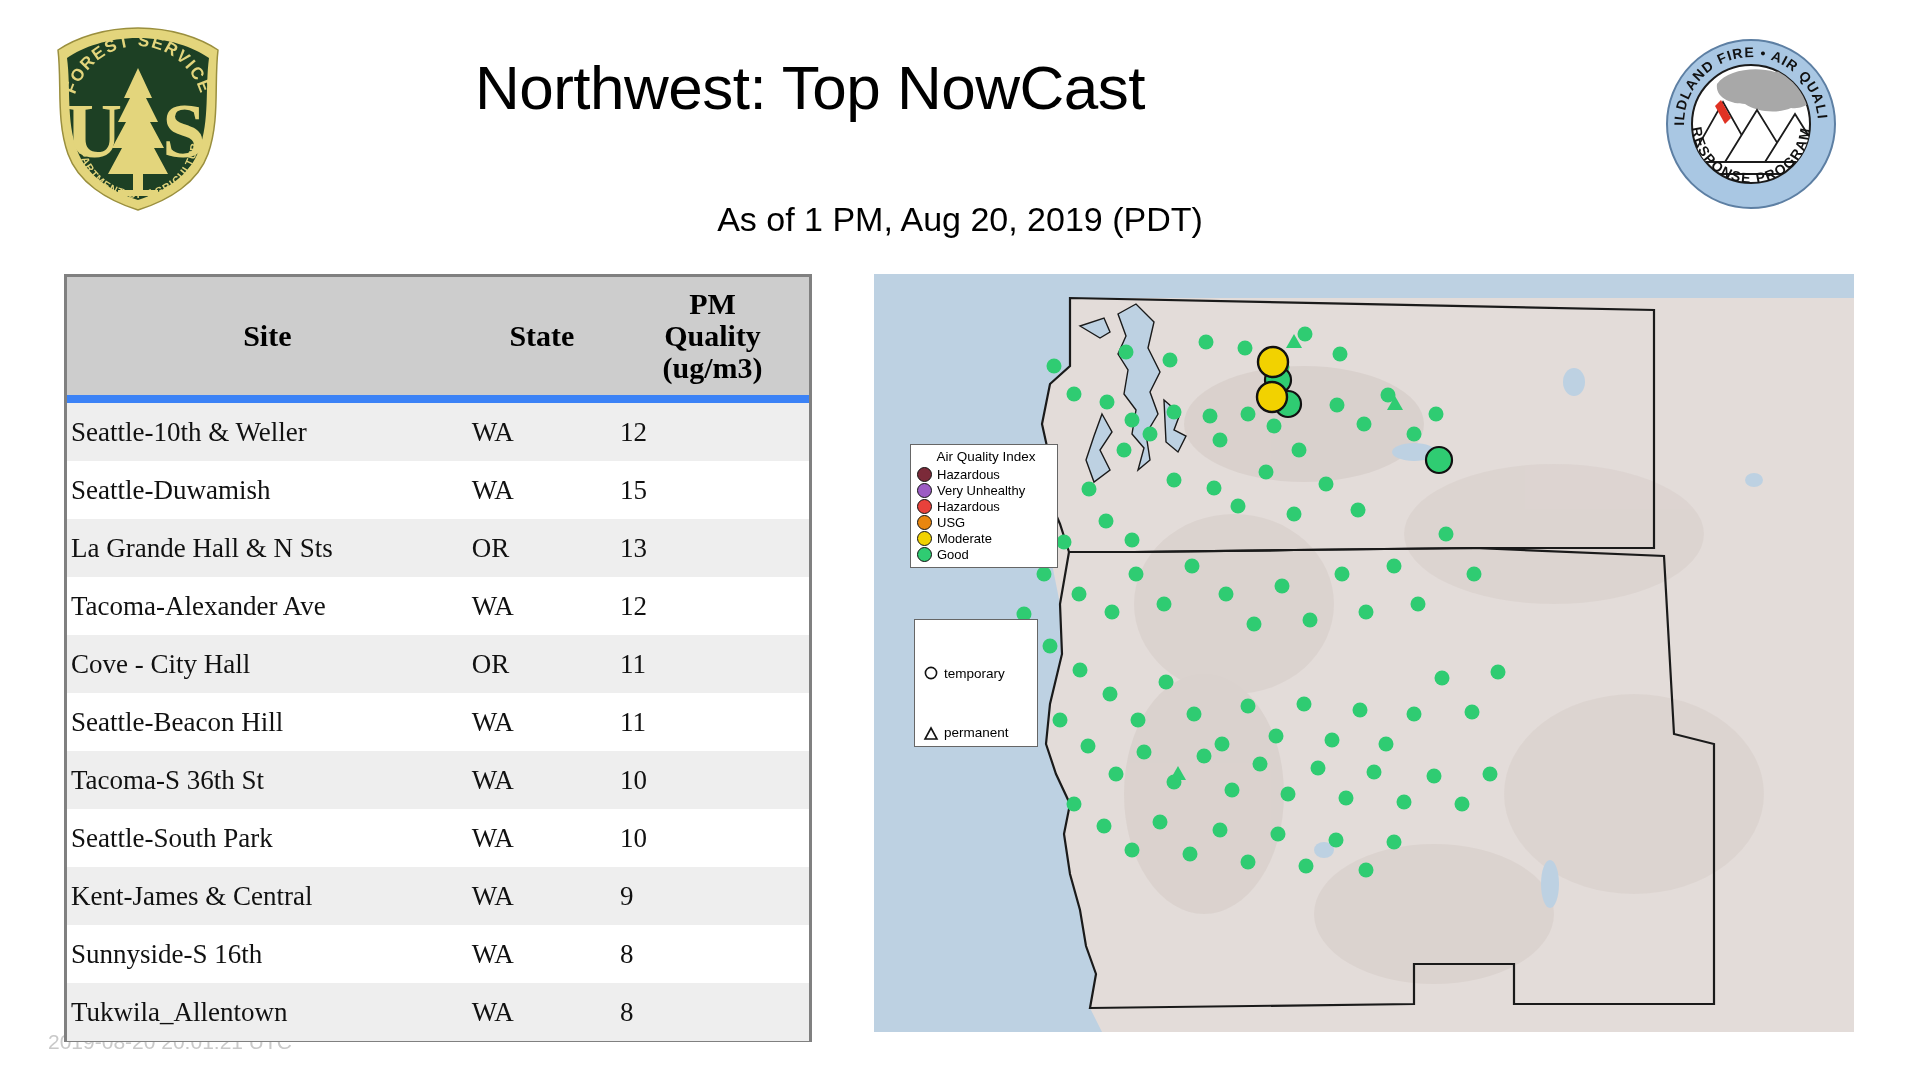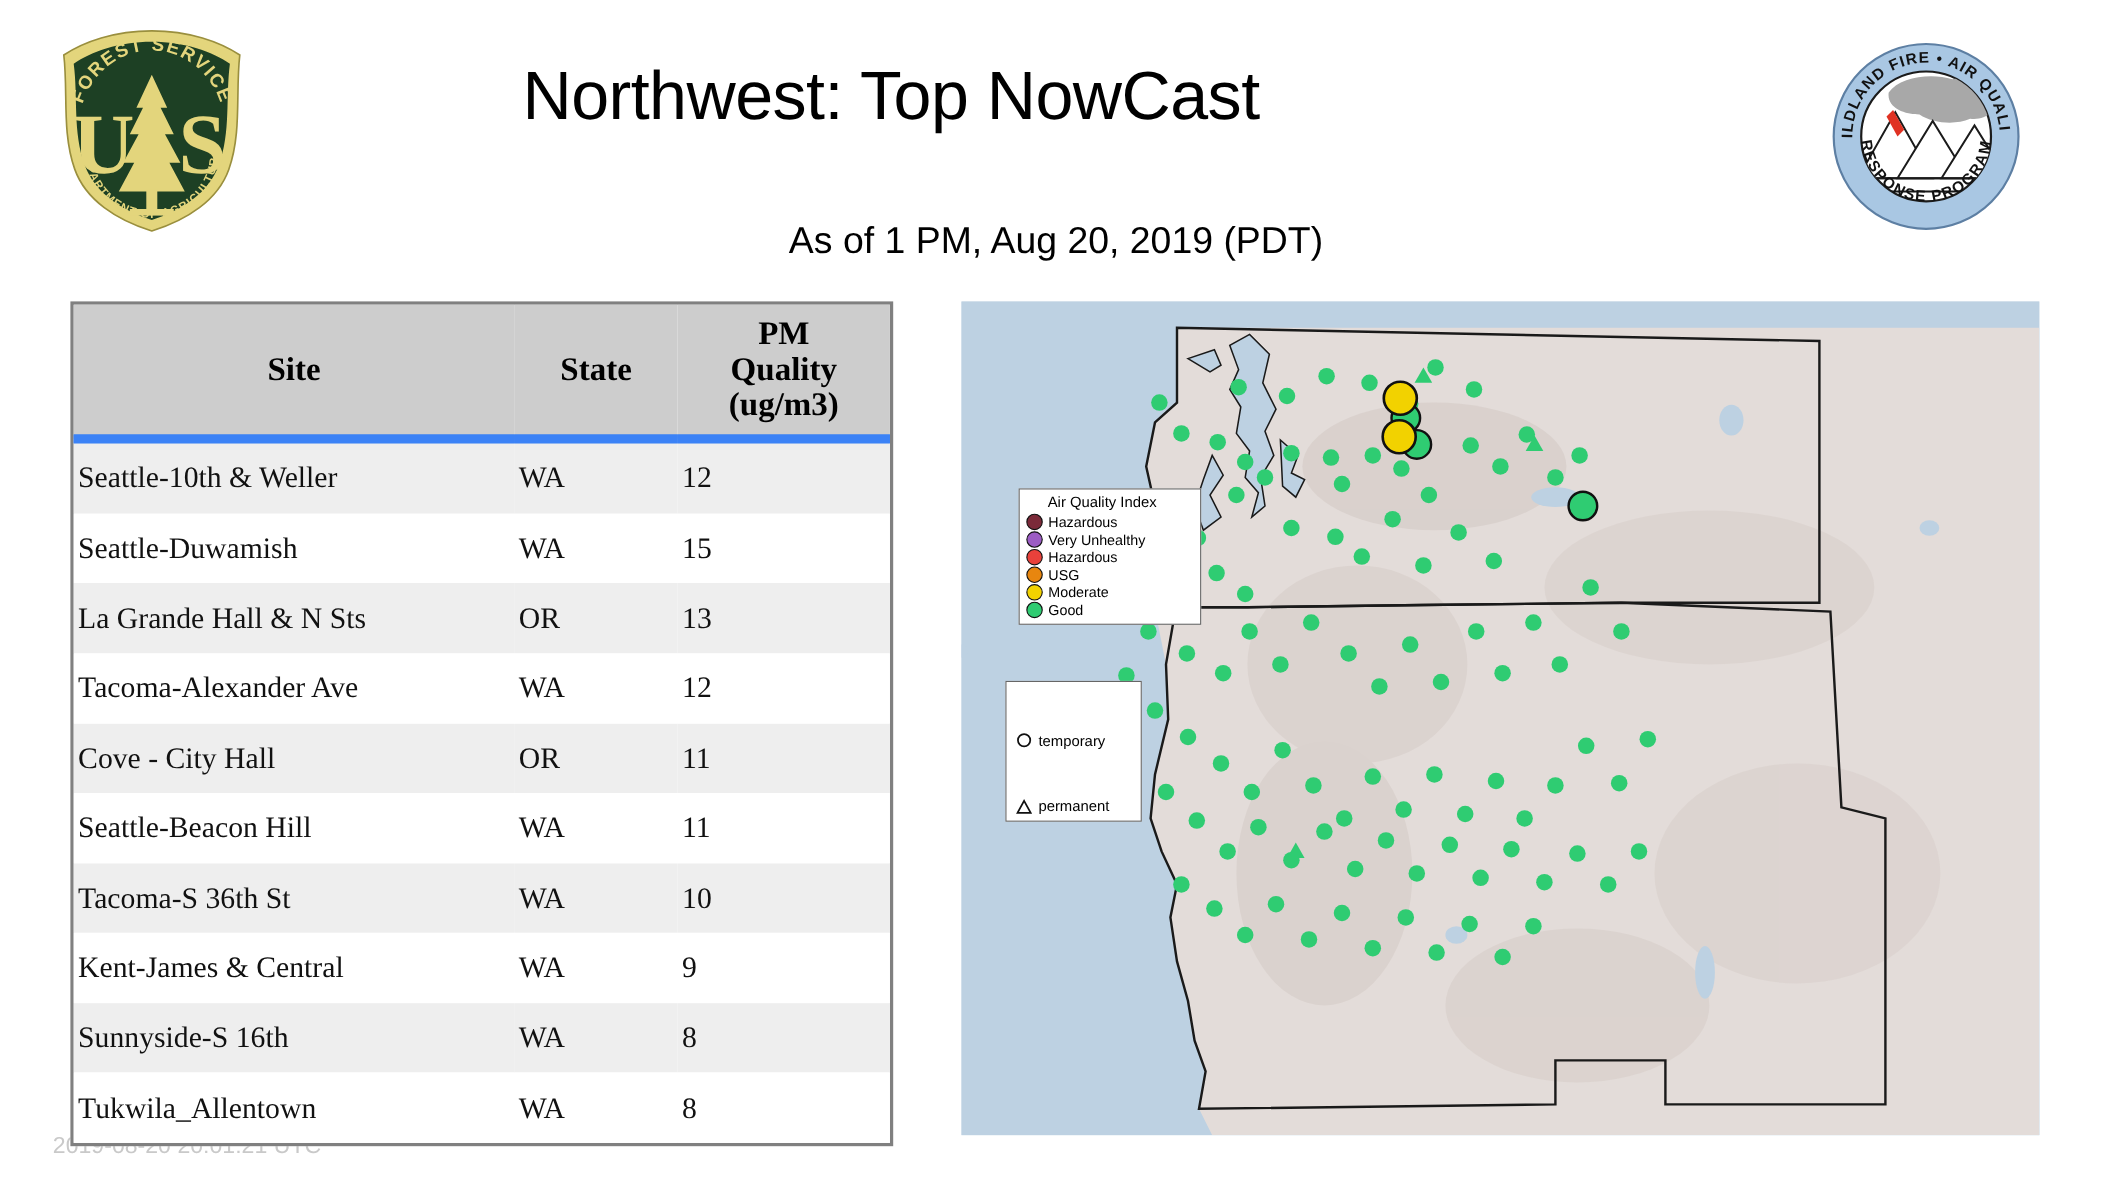--- a/index.html
+++ b/index.html
@@ -55,21 +55,21 @@
   #map-panel{
     position:absolute;left:874px;top:274px;width:980px;height:758px;
     background:#bdd1e2;overflow:hidden;
   }
   #map-svg{position:absolute;left:0;top:0;}
 
   .aqi-legend{
     position:absolute;background:#ffffff;border:1.5px solid #666;
     font-family:"Liberation Sans", sans-serif;
   }
-  #aqi-legend-box{left:52px;top:170px;width:138px;padding:4px 20px 5px 6px;}
+  #aqi-legend-box{left:36px;top:170px;width:138px;padding:4px 2px 5px 6px;}
   #aqi-legend-title{font-size:13.5px;color:#000;text-align:center;margin-bottom:2px;font-weight:400;}
   .aqi-row{display:flex;align-items:center;height:16px;}
   .aqi-dot{width:13px;height:13px;border-radius:50%;border:1px solid #111;margin-right:5px;flex:none;}
   .aqi-label{font-size:13px;color:#000;line-height:15px;white-space:nowrap;}
 
   #site-type-legend{left:40px;top:345px;width:110px;padding:4px 6px;}
   .st-row{display:flex;align-items:center;height:18px;margin-top:41px;}
   .st-glyph{width:20px;height:17px;margin-right:3px;flex:none;}
   .st-label{font-size:13.5px;color:#000;line-height:16px;}
 
@@ -193,20 +193,25 @@
           <td class="col-state">OR</td>
           <td class="col-pm">11</td>
         </tr>
         <tr>
           <td class="col-site">Seattle-Beacon Hill</td>
           <td class="col-state">WA</td>
           <td class="col-pm">11</td>
         </tr>
         <tr>
           <td class="col-site">Tacoma-S 36th St</td>
+          <td class="col-state">WA</td>
+          <td class="col-pm">10</td>
+        </tr>
+        <tr>
+          <td class="col-site">Seattle-South Park</td>
           <td class="col-state">WA</td>
           <td class="col-pm">10</td>
         </tr>
         <tr>
           <td class="col-site">Kent-James &amp; Central</td>
           <td class="col-state">WA</td>
           <td class="col-pm">9</td>
         </tr>
         <tr>
           <td class="col-site">Sunnyside-S 16th</td>

